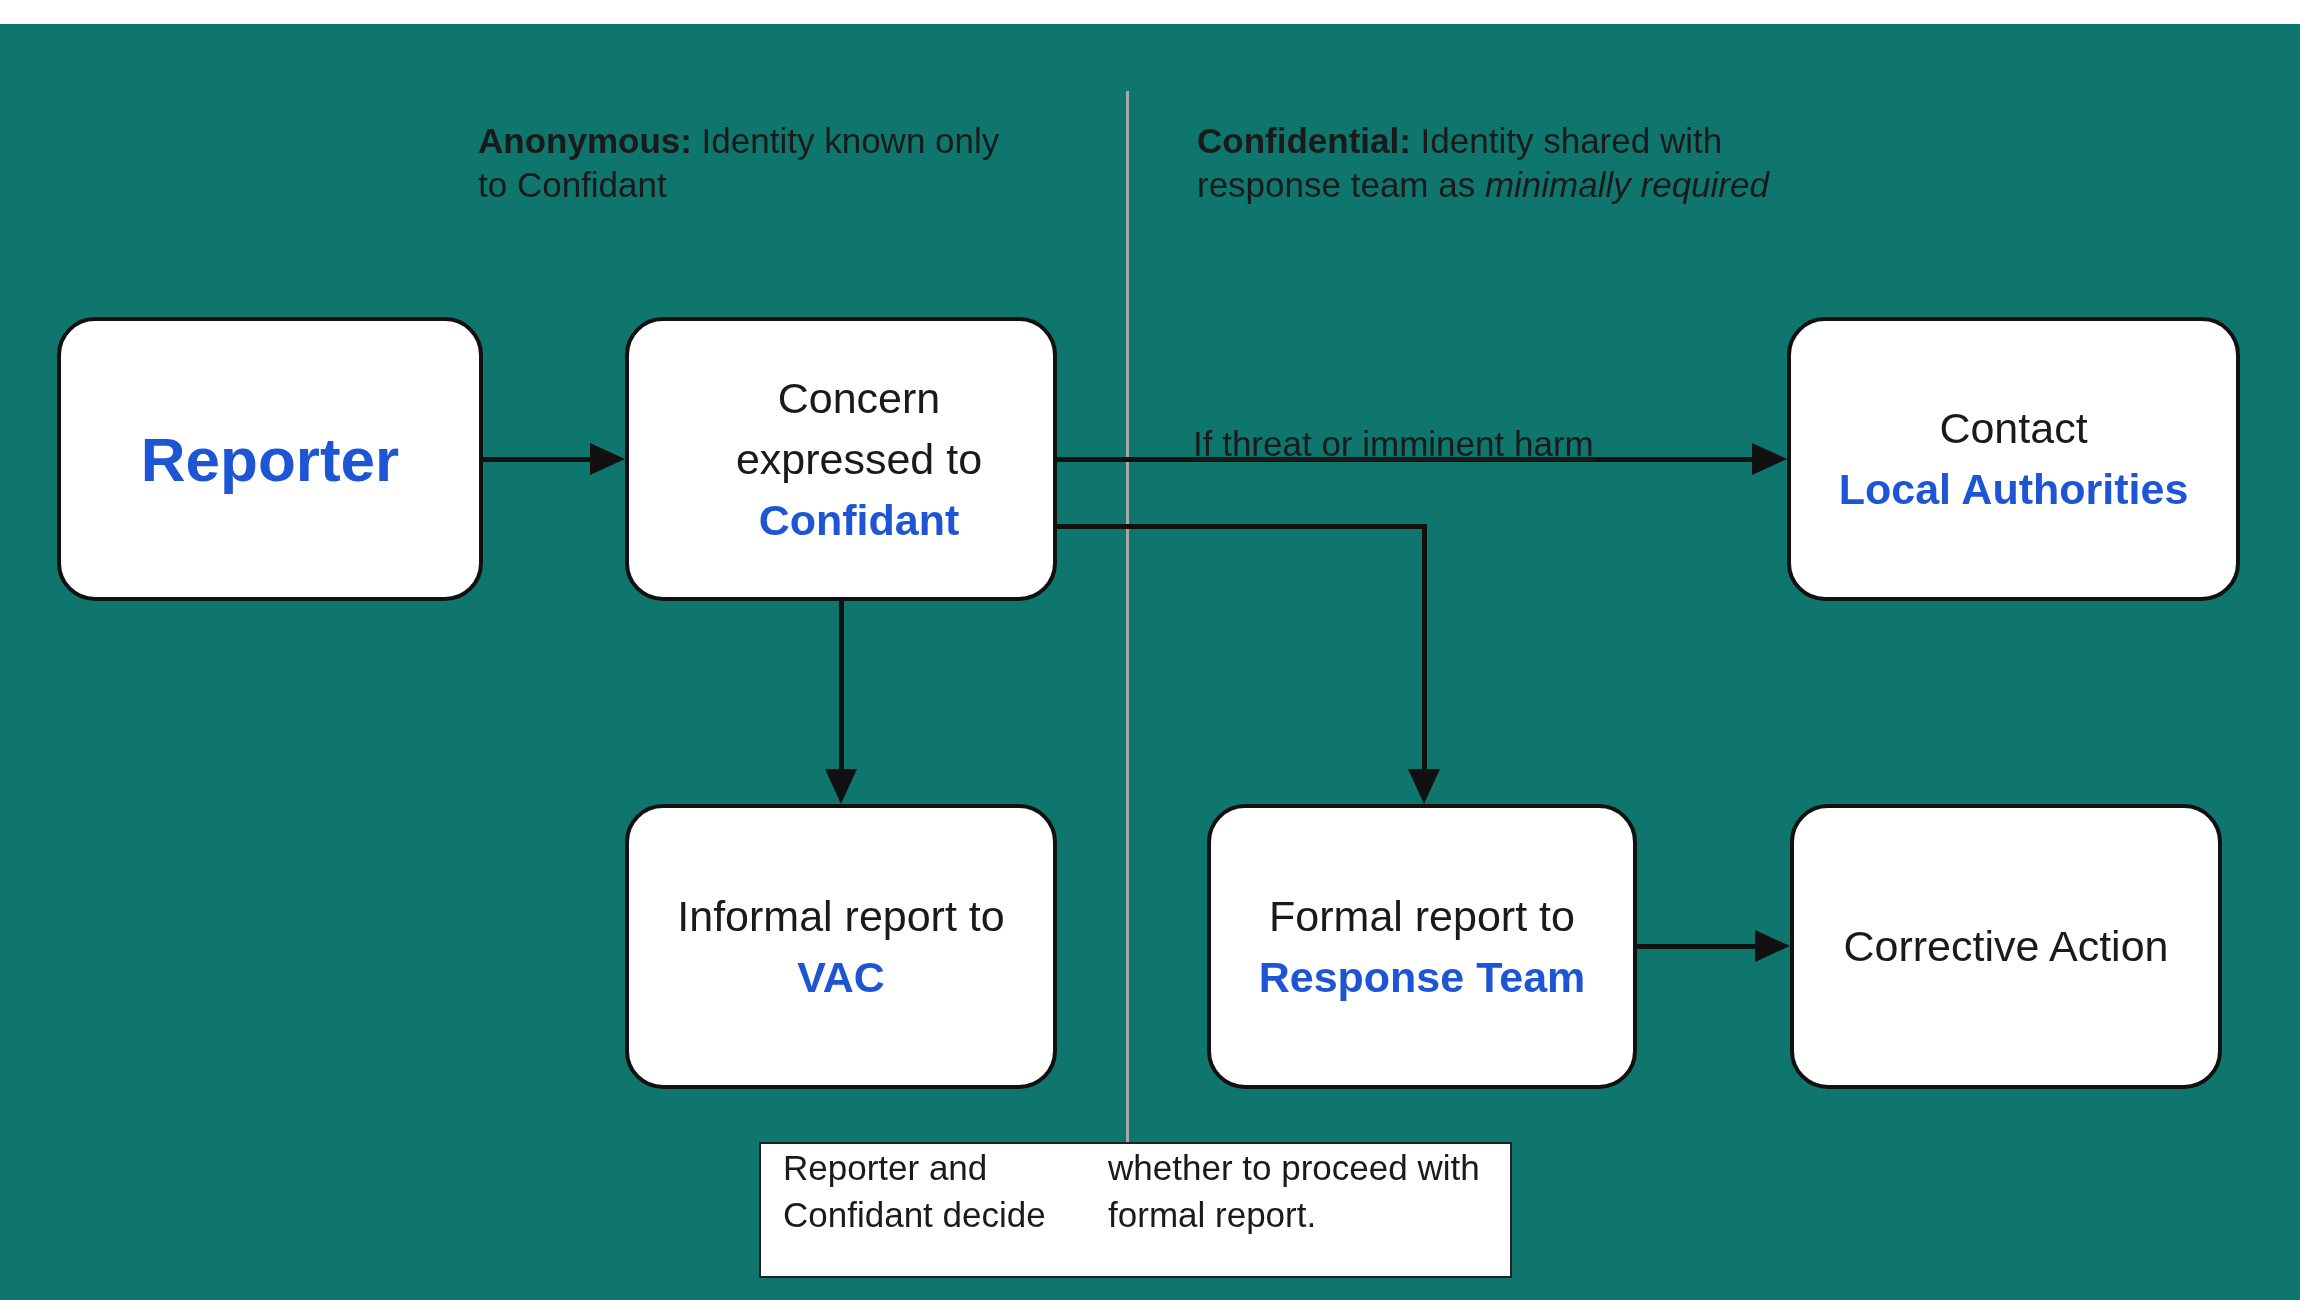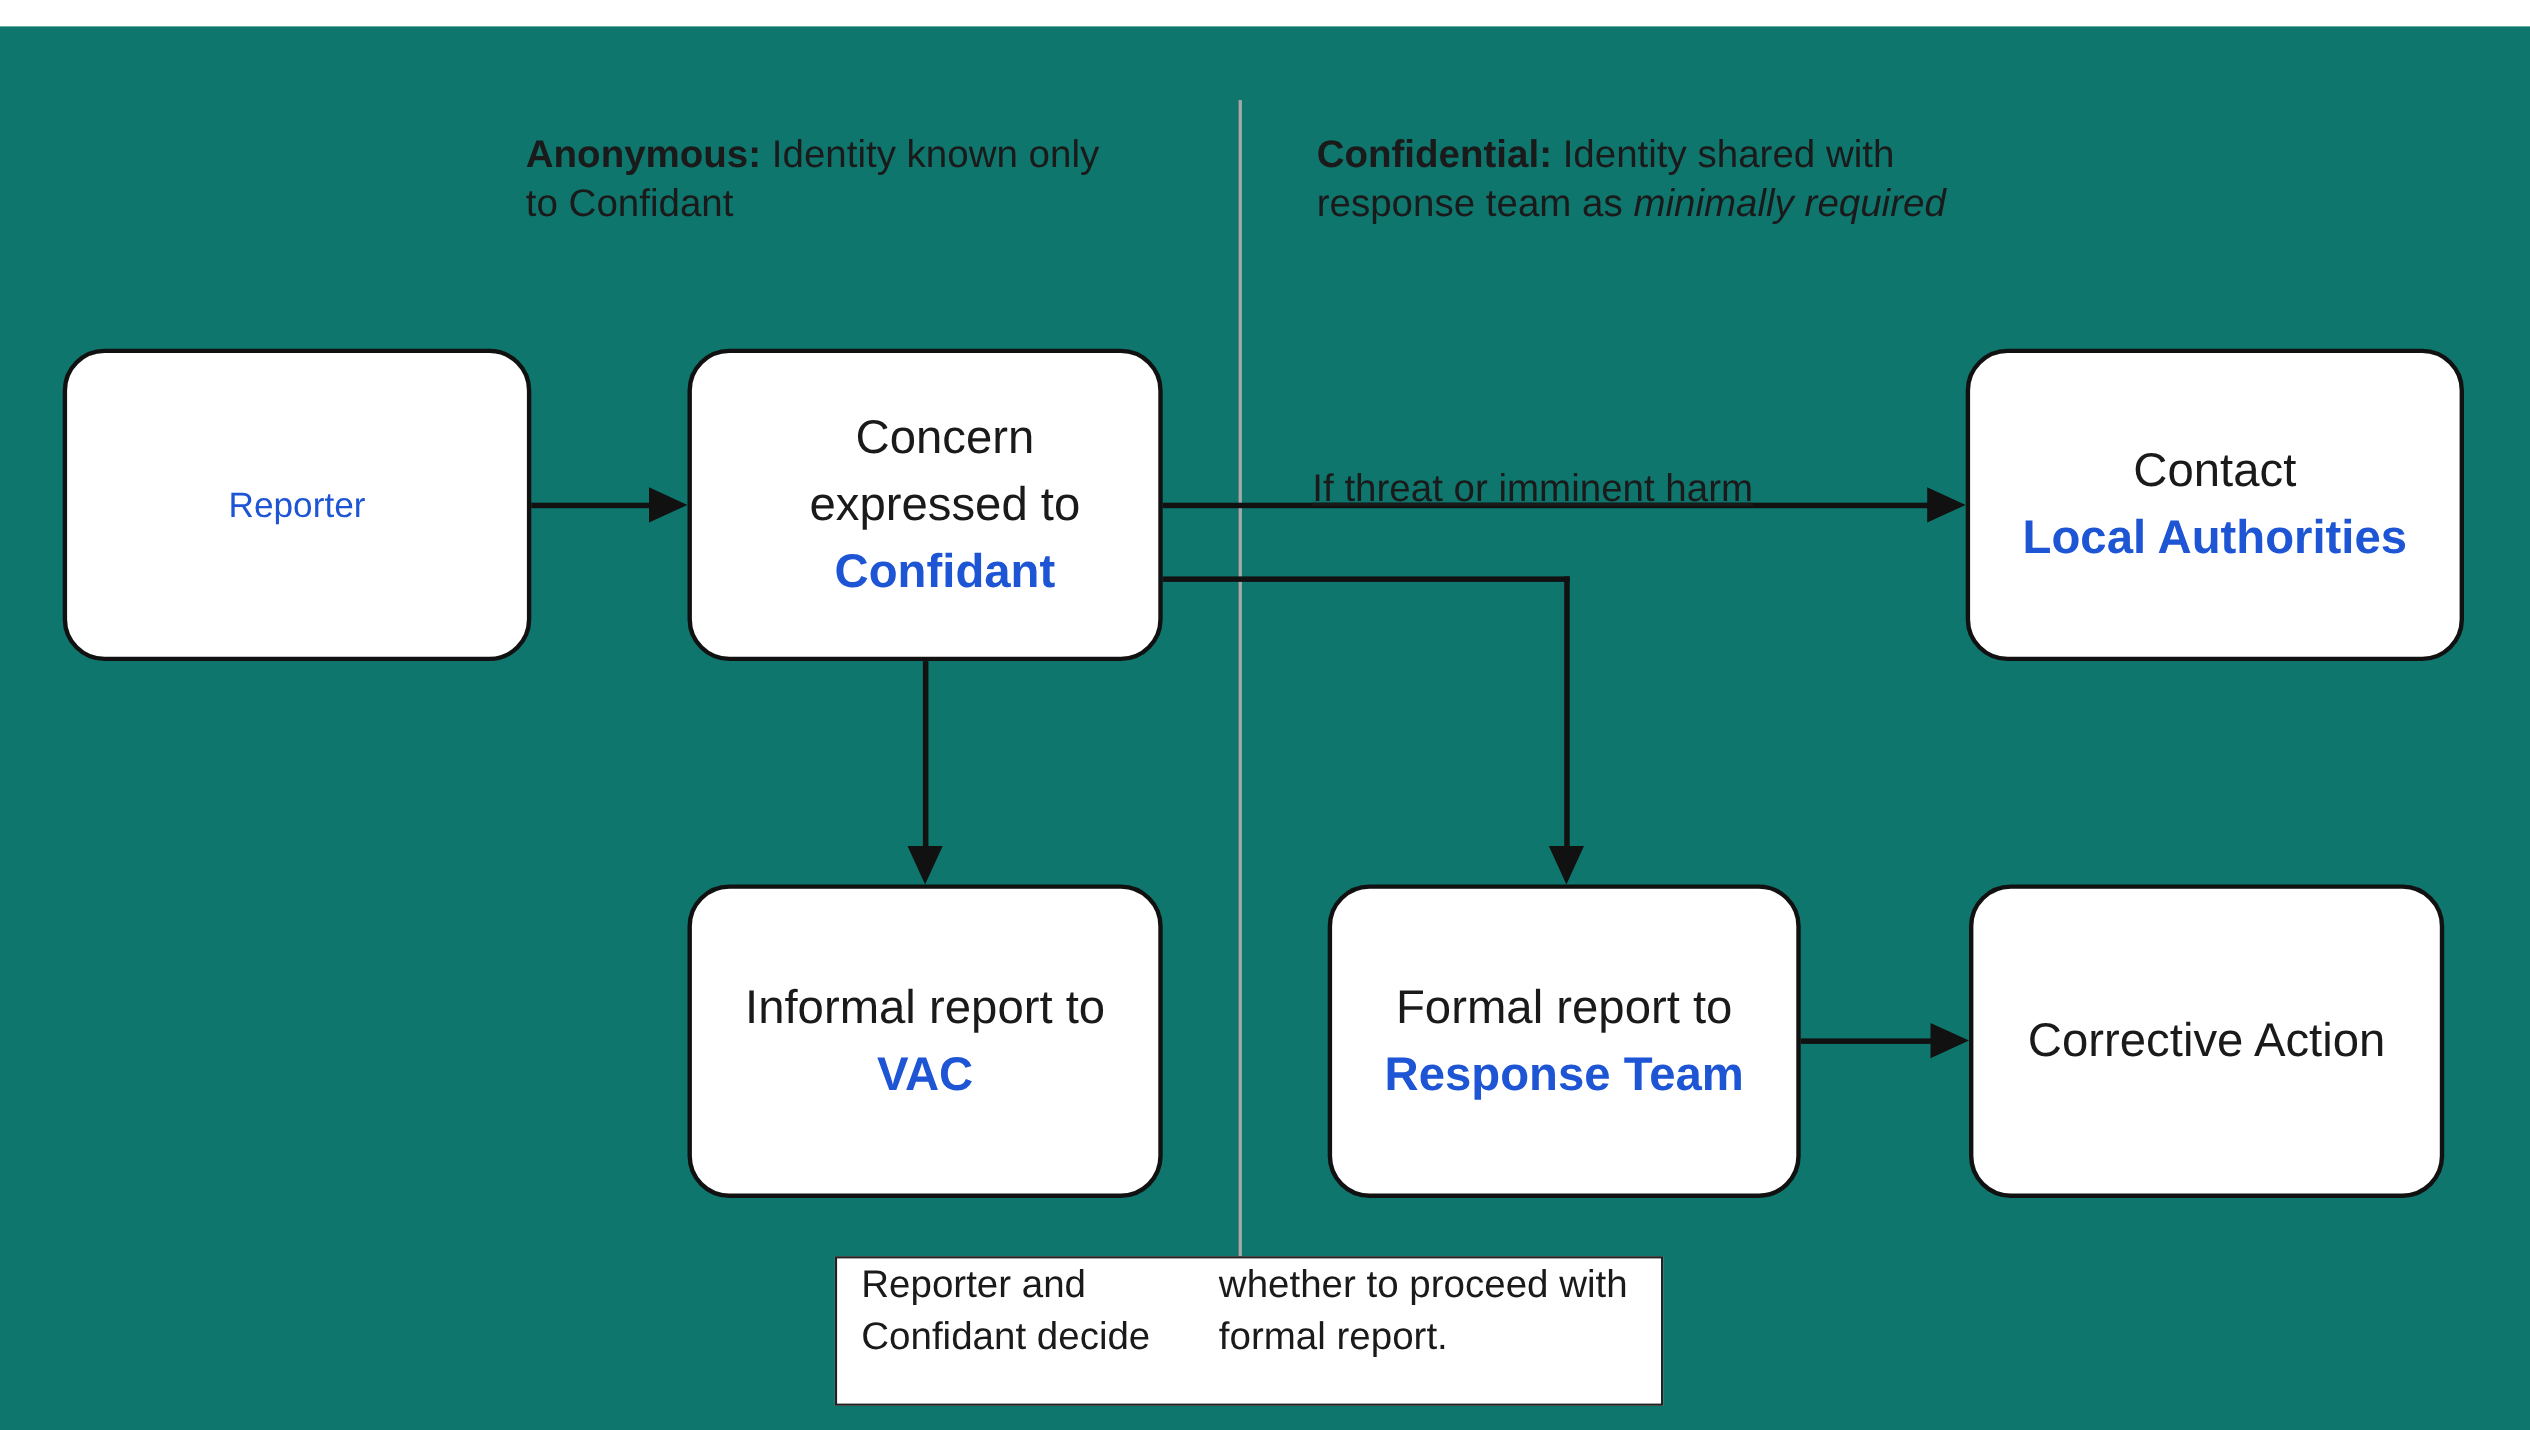--- a/index.html
+++ b/index.html
@@ -15,21 +15,21 @@
   .legend .it{font-style:italic;}
   
   .node{
     position:absolute;box-sizing:border-box;background:#ffffff;
     border:4px solid #111111;border-radius:38px;
     display:flex;flex-direction:column;justify-content:center;align-items:center;
     text-align:center;font-size:43px;line-height:61px;color:#1a1a1a;
   }
   .node .hl{color:#1d55d4;font-weight:700;white-space:nowrap;}
   .node .ln{white-space:nowrap;}
-  .node-reporter-title{color:#1d55d4;font-weight:400;font-size:32px;white-space:nowrap;}
+  .node-reporter-title{color:#1d55d4;font-weight:700;font-size:62px;white-space:nowrap;}
   
   .h-line{position:absolute;height:5px;background:#111111;}
   .v-line{position:absolute;width:5px;background:#111111;}
   .head-right{position:absolute;width:0;height:0;
     border-top:16px solid transparent;border-bottom:16px solid transparent;
     border-left:35px solid #111111;}
   .head-down{position:absolute;width:0;height:0;
     border-left:16px solid transparent;border-right:16px solid transparent;
     border-top:35px solid #111111;}
   .edge-label{position:absolute;font-size:35px;color:#1a1a1a;white-space:nowrap;}

